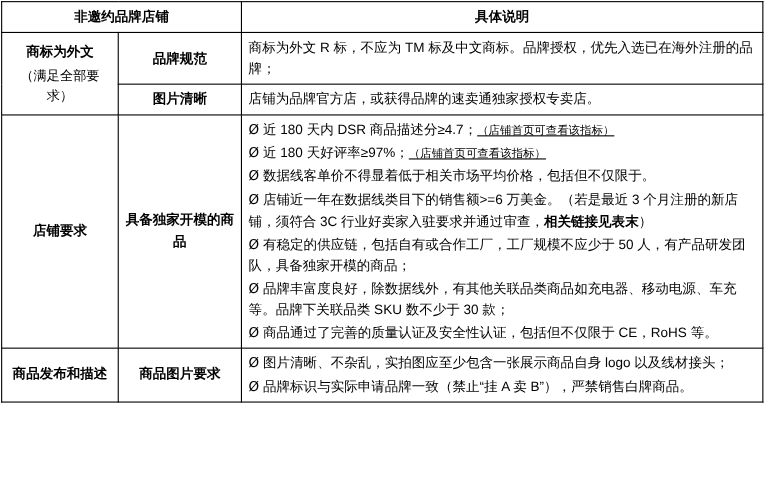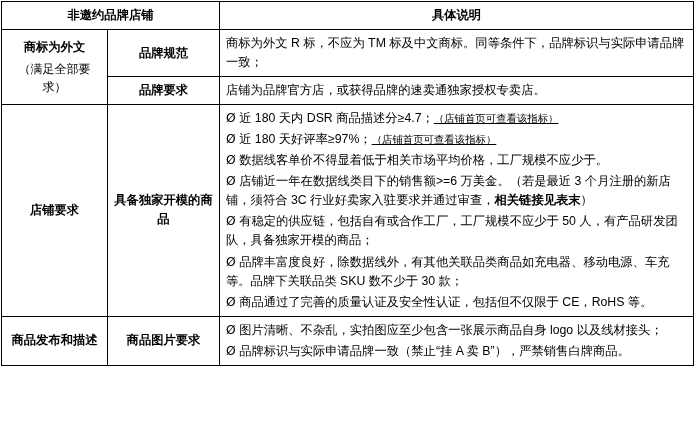--- a/index.html
+++ b/index.html
@@ -91,25 +91,25 @@
       <td class="hdr">具体说明</td>
     </tr>
 
     <tr>
       <td class="cat" rowspan="2">
         <span>商标为外文</span>
         <span class="sub">（满足全部要求）</span>
       </td>
       <td class="sub-head">品牌规范</td>
       <td class="body-cell">
-        <p class="tight">商标为外文 R 标，不应为 TM 标及中文商标。同等条件下，品牌标识与实际申请品牌一致；</p>
+        <p class="tight">商标为外文 R 标，不应为 TM 标及中文商标。品牌授权，优先入选已在海外注册的品牌；</p>
       </td>
     </tr>
     <tr>
-      <td class="sub-head">品牌要求</td>
+      <td class="sub-head">图片清晰</td>
       <td class="body-cell">
         <p class="tight">店铺为品牌官方店，或获得品牌的速卖通独家授权专卖店。</p>
       </td>
     </tr>
 
     <tr>
       <td class="cat">
         <span>店铺要求</span>
       </td>
       <td class="sub-head">具备独家开模的商品</td>
@@ -117,21 +117,21 @@
         <p>
           <span class="glyph">Ø</span>
           <span>近 180 天内 DSR 商品描述分≥4.7；</span><span class="note">（店铺首页可查看该指标）</span>
         </p>
         <p>
           <span class="glyph">Ø</span>
           <span>近 180 天好评率≥97%；</span><span class="note">（店铺首页可查看该指标）</span>
         </p>
         <p>
           <span class="glyph">Ø</span>
-          <span>数据线客单价不得显着低于相关市场平均价格，工厂规模不应少于。</span>
+          <span>数据线客单价不得显着低于相关市场平均价格，包括但不仅限于。</span>
         </p>
         <p>
           <span class="glyph">Ø</span>
           <span>店铺近一年在数据线类目下的销售额&gt;=6 万美金。（若是最近 3 个月注册的新店铺，须符合 3C 行业好卖家入驻要求并通过审查，</span><span class="bold">相关链接见表末</span><span>）</span>
         </p>
         <p>
           <span class="glyph">Ø</span>
           <span>有稳定的供应链，包括自有或合作工厂，工厂规模不应少于 50 人，有产品研发团队，具备独家开模的商品；</span>
         </p>
         <p>

